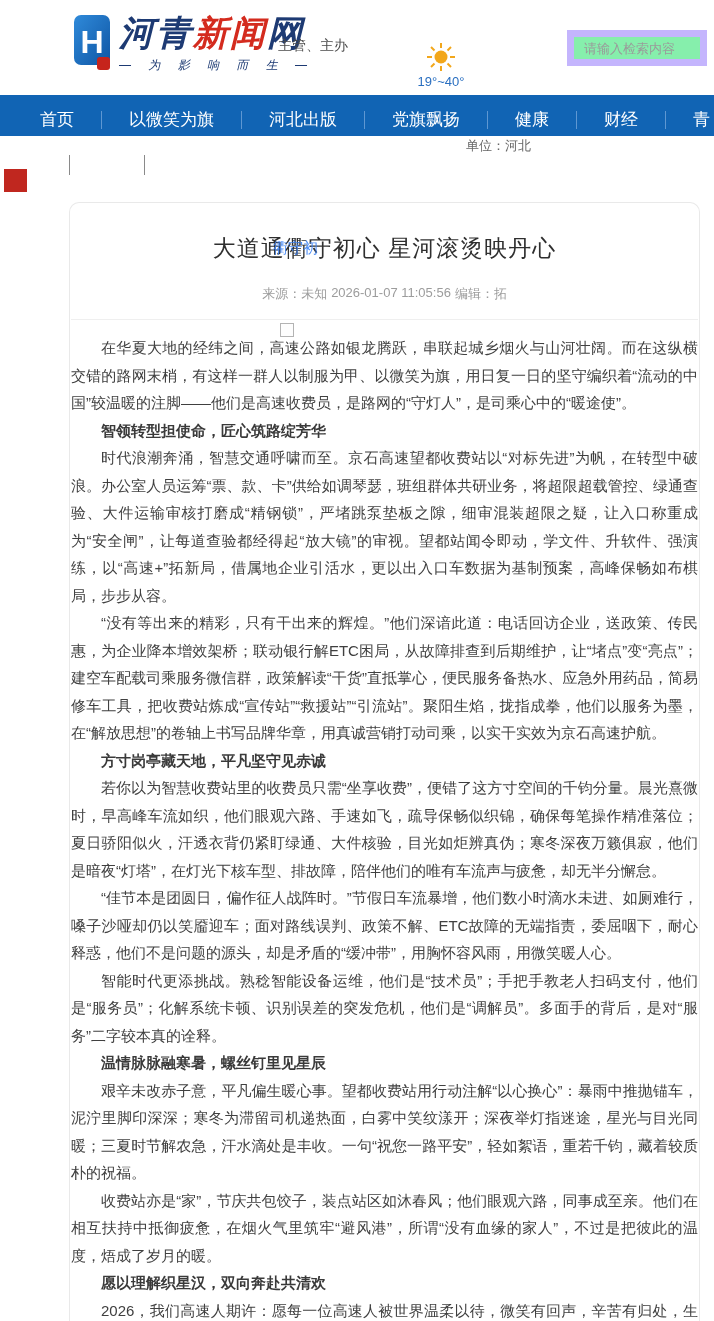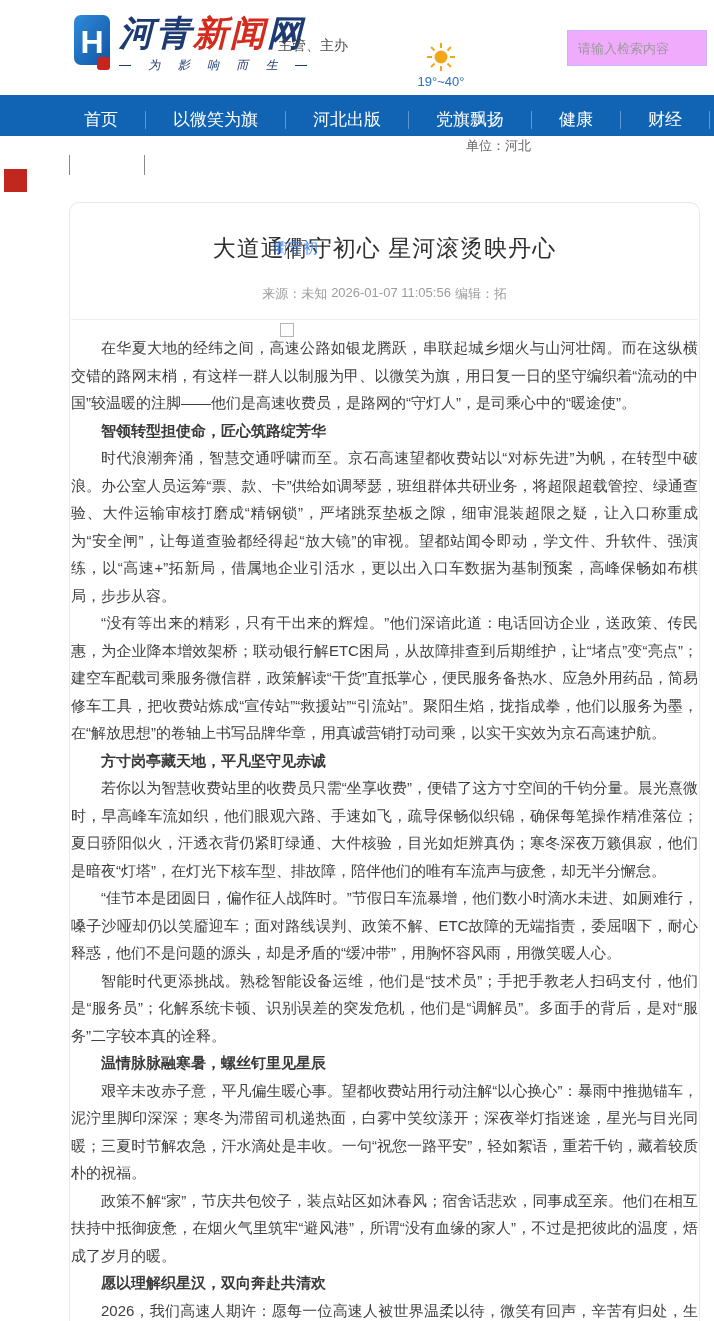--- a/index.html
+++ b/index.html
@@ -15,28 +15,28 @@
   .logo-text-col { margin-left:6px;font-style:italic; }
   .logo-main { font-size:35px; font-weight:700; color:#1d3a73; letter-spacing:2px; line-height:40px; }
   .logo-main .red { color:#d42b1e; }
   .logo-tagline { margin-top:4px; font-size:12px; color:#1d3a73; letter-spacing:7px; white-space:nowrap; }
   .supervisor { position:absolute; left:278px; top:37px; font-size:14px; color:#4a4a4a; }
   .weather { position:absolute; left:413px; top:43px; width:56px; text-align:center; }
   .weather svg { display:block; margin:0 auto; }
   .weather-temp { margin-top:3px; font-size:13px; color:#2a6fc0; white-space:nowrap; }
   .search-box { position:absolute; left:567px; top:30px; width:140px; height:36px; }
   .search-input {
-    width:100%; height:100%; border:1px solid #c4b5fd; background:#f0abfc;
+    width:100%; height:100%; border:7px solid #c4b5fd; background:#86efac;
     font-size:13px; color:#333; padding:0 10px; outline:none;
     font-family:"Liberation Sans","DejaVu Sans",sans-serif;
   }
   .search-input::placeholder { color:#9a9a9a; }
   
   .main-nav { height:41px; background:#1164b4; }
-  .main-nav ul { list-style:none; display:flex; align-items:center; height:50px; padding-left:84px; }
+  .main-nav ul { list-style:none; display:flex; align-items:center; height:50px; padding-left:40px; }
   .main-nav li {
     color:#fff; font-size:17px; padding:0 27px; line-height:18px;
     border-right:1px solid #5e97d2; cursor:pointer; white-space:nowrap;
   }
   .main-nav li:first-child { padding-left:0; }
   .main-nav li.wide { letter-spacing:5px; }
   
   .unit-row { margin:2px 0 0 283px; font-size:13px; color:#666; height:15px; line-height:15px;text-align:center; }
   .tick-box { margin:2px 0 0 69px; width:76px; height:20px;
     border-left:1px solid #8a8a8a; border-right:1px solid #8a8a8a; }
@@ -139,18 +139,18 @@
     <p>在华夏大地的经纬之间，高速公路如银龙腾跃，串联起城乡烟火与山河壮阔。而在这纵横交错的路网末梢，有这样一群人以制服为甲、以微笑为旗，用日复一日的坚守编织着“流动的中国”较温暖的注脚——他们是高速收费员，是路网的“守灯人”，是司乘心中的“暖途使”。</p>
     <p class="subhead">智领转型担使命，匠心筑路绽芳华</p>
     <p>时代浪潮奔涌，智慧交通呼啸而至。京石高速望都收费站以“对标先进”为帆，在转型中破浪。办公室人员运筹“票、款、卡”供给如调琴瑟，班组群体共研业务，将超限超载管控、绿通查验、大件运输审核打磨成“精钢锁”，严堵跳泵垫板之隙，细审混装超限之疑，让入口称重成为“安全闸”，让每道查验都经得起“放大镜”的审视。望都站闻令即动，学文件、升软件、强演练，以“高速+”拓新局，借属地企业引活水，更以出入口车数据为基制预案，高峰保畅如布棋局，步步从容。</p>
     <p>“没有等出来的精彩，只有干出来的辉煌。”他们深谙此道：电话回访企业，送政策、传民惠，为企业降本增效架桥；联动银行解ETC困局，从故障排查到后期维护，让“堵点”变“亮点”；建空车配载司乘服务微信群，政策解读“干货”直抵掌心，便民服务备热水、应急外用药品，简易修车工具，把收费站炼成“宣传站”“救援站”“引流站”。聚阳生焰，拢指成拳，他们以服务为墨，在“解放思想”的卷轴上书写品牌华章，用真诚营销打动司乘，以实干实效为京石高速护航。</p>
     <p class="subhead">方寸岗亭藏天地，平凡坚守见赤诚</p>
     <p>若你以为智慧收费站里的收费员只需“坐享收费”，便错了这方寸空间的千钧分量。晨光熹微时，早高峰车流如织，他们眼观六路、手速如飞，疏导保畅似织锦，确保每笔操作精准落位；夏日骄阳似火，汗透衣背仍紧盯绿通、大件核验，目光如炬辨真伪；寒冬深夜万籁俱寂，他们是暗夜“灯塔”，在灯光下核车型、排故障，陪伴他们的唯有车流声与疲惫，却无半分懈怠。</p>
     <p>“佳节本是团圆日，偏作征人战阵时。”节假日车流暴增，他们数小时滴水未进、如厕难行，嗓子沙哑却仍以笑靥迎车；面对路线误判、政策不解、ETC故障的无端指责，委屈咽下，耐心释惑，他们不是问题的源头，却是矛盾的“缓冲带”，用胸怀容风雨，用微笑暖人心。</p>
     <p>智能时代更添挑战。熟稔智能设备运维，他们是“技术员”；手把手教老人扫码支付，他们是“服务员”；化解系统卡顿、识别误差的突发危机，他们是“调解员”。多面手的背后，是对“服务”二字较本真的诠释。</p>
     <p class="subhead">温情脉脉融寒暑，螺丝钉里见星辰</p>
     <p>艰辛未改赤子意，平凡偏生暖心事。望都收费站用行动注解“以心换心”：暴雨中推抛锚车，泥泞里脚印深深；寒冬为滞留司机递热面，白雾中笑纹漾开；深夜举灯指迷途，星光与目光同暖；三夏时节解农急，汗水滴处是丰收。一句“祝您一路平安”，轻如絮语，重若千钧，藏着较质朴的祝福。</p>
-    <p>政策不解“家”，节庆共包饺子，装点站区如沐春风；宿舍话悲欢，同事成至亲。他们在相互扶持中抵御疲惫，在烟火气里筑牢“避风港”，所谓“没有血缘的家人”，不过是把彼此的温度，焐成了岁月的暖。</p>
+    <p>收费站亦是“家”，节庆共包饺子，装点站区如沐春风；他们眼观六路，同事成至亲。他们在相互扶持中抵御疲惫，在烟火气里筑牢“避风港”，所谓“没有血缘的家人”，不过是把彼此的温度，焐成了岁月的暖。</p>
     <p class="subhead">愿以理解织星汉，双向奔赴共清欢</p>
     <p>2026，我们高速人期许：愿每一位高速人被世界温柔以待，微笑有回声，辛苦有归处，生活有奔头，工作有尊严；愿每位出行者亦能心藏明月，身携春风，在每一次通行中，读懂那制服下的坚守与热忱。</p>
 
   </div>
 </main>
 
 </body></html>

